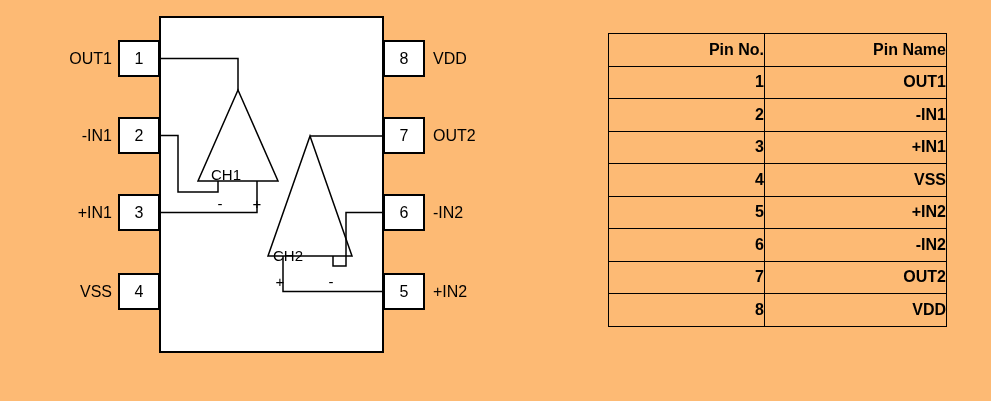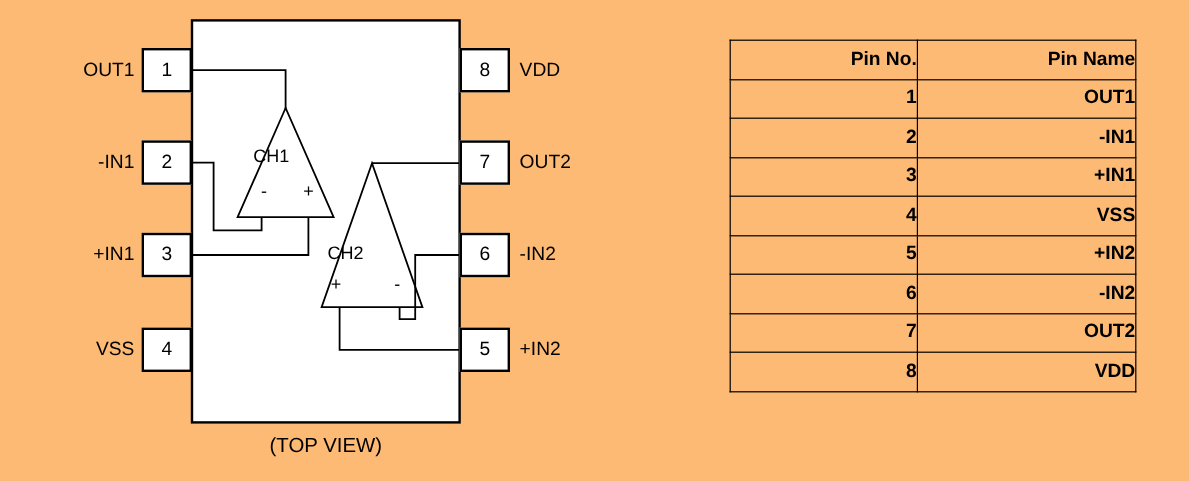--- a/index.html
+++ b/index.html
@@ -36,20 +36,21 @@
     white-space: nowrap;
   }
   .pin-label.left  { left: 34px;  width: 78px; text-align: right; }
   .pin-label.right { left: 433px; width: 90px; text-align: left; }
 
   .opamp-text {
     position: absolute;
     font-size: 15px;
     line-height: 15px;
     white-space: nowrap;
+    margin-top: 44px;
   }
   .sign { width: 14px; text-align: center; }
 
   .caption {
     position: absolute;
     left: 160px; top: 362px; width: 223px;
     text-align: center;
     font-size: 17px;
   }
 
@@ -122,21 +123,20 @@
     <div class="pin-label right" style="top:273px">+IN2</div>
 
     <div class="opamp-text" style="left:211px; top:123px">CH1</div>
     <div class="opamp-text sign" style="left:213px; top:152px">-</div>
     <div class="opamp-text sign" style="left:250px; top:152px">+</div>
 
     <div class="opamp-text" style="left:273px; top:204px">CH2</div>
     <div class="opamp-text sign" style="left:273px; top:230px">+</div>
     <div class="opamp-text sign" style="left:324px; top:230px">-</div>
 
-    <div class="caption">(TOP VIEW)</div>
   </div>
 
   <table class="pin-table">
     <thead>
       <tr>
         <th class="col-no">Pin No.</th>
         <th class="col-name">Pin Name</th>
       </tr>
     </thead>
     <tbody>

